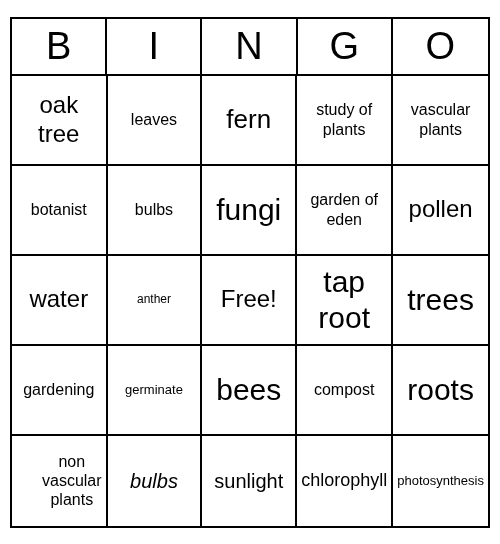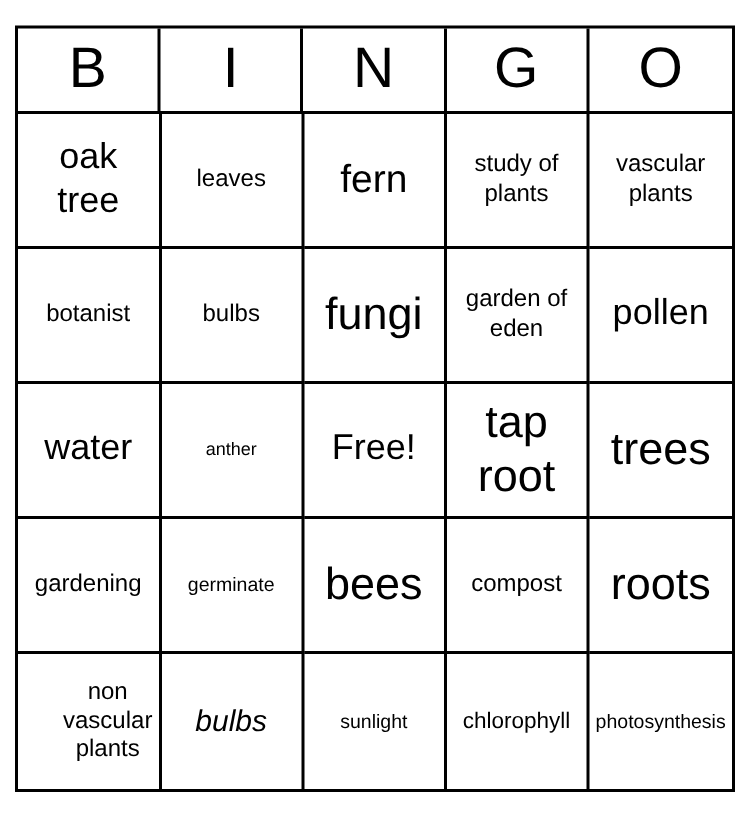--- a/index.html
+++ b/index.html
@@ -86,17 +86,17 @@
       <div class="bingo-cell" style="font-size: 24px;">Free!</div>
       <div class="bingo-cell" style="font-size: 30px;">tap root</div>
       <div class="bingo-cell" style="font-size: 30px;">trees</div>
       <div class="bingo-cell" style="font-size: 16px;">gardening</div>
       <div class="bingo-cell" style="font-size: 13px;">germinate</div>
       <div class="bingo-cell" style="font-size: 30px;">bees</div>
       <div class="bingo-cell" style="font-size: 16px;">compost</div>
       <div class="bingo-cell" style="font-size: 30px;">roots</div>
       <div class="bingo-cell" style="font-size: 16px; margin-left: 26px;">non vascular plants</div>
       <div class="bingo-cell" style="font-size: 20px; font-style: italic;">bulbs</div>
-      <div class="bingo-cell" style="font-size: 13px;">sunlight</div>
-      <div class="bingo-cell" style="font-size: 15px;">chlorophyll</div>
+      <div class="bingo-cell" style="font-size: 20px;">sunlight</div>
+      <div class="bingo-cell" style="font-size: 18px;">chlorophyll</div>
       <div class="bingo-cell" style="font-size: 13px;">photosynthesis</div>
     </div>
 </div>
 
 </body></html>

